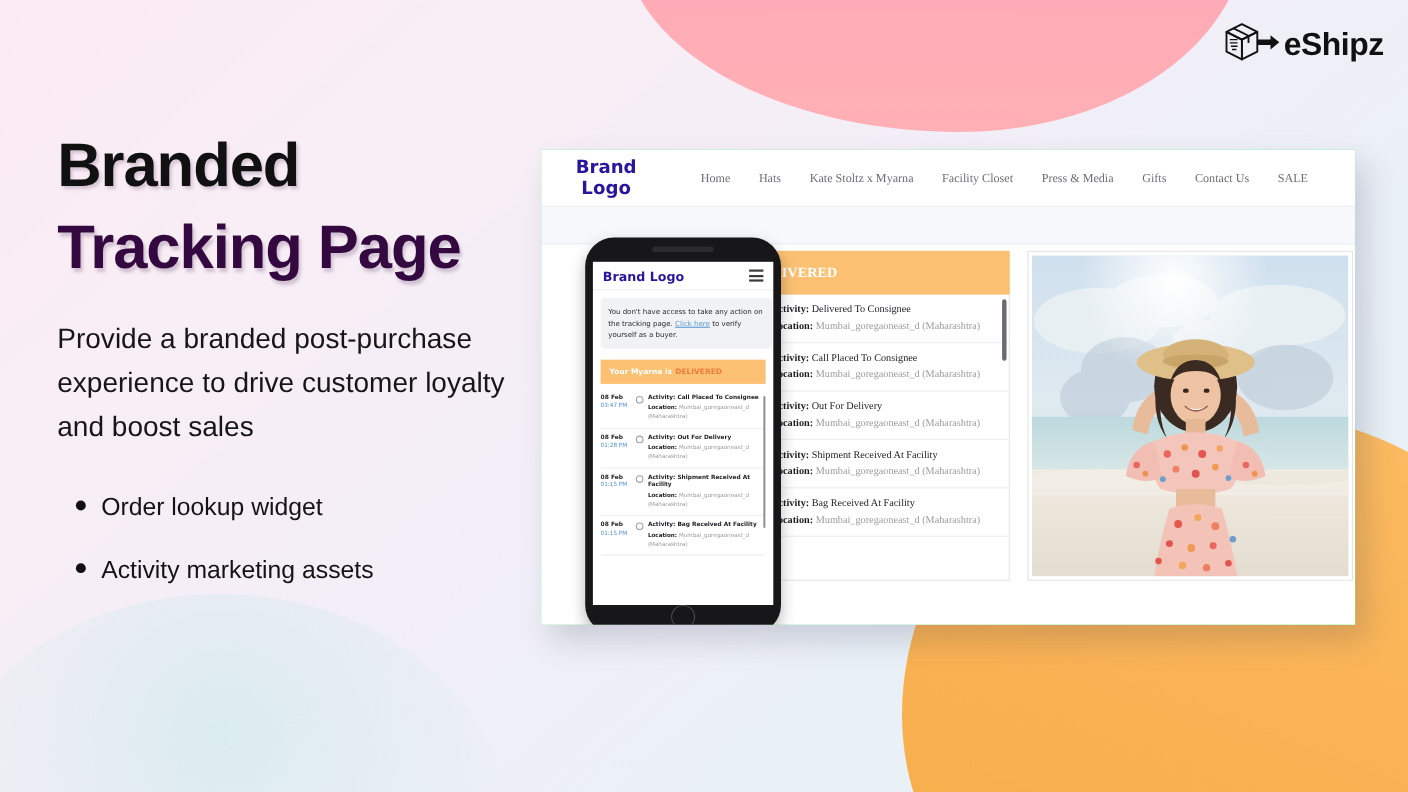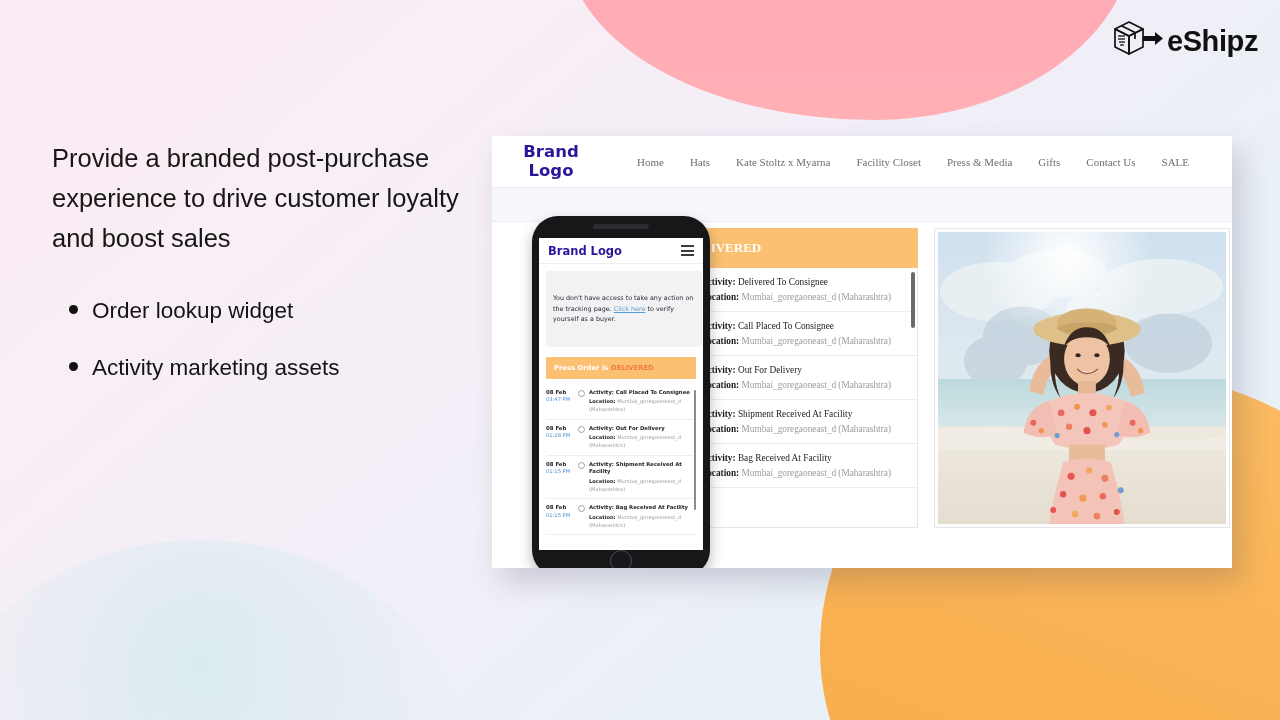--- a/index.html
+++ b/index.html
@@ -165,21 +165,21 @@
   }
   .ph-head{
     height:26px; display:flex; align-items:center; justify-content:space-between;
     padding:0 9px; border-bottom:1px solid #eee;
   }
   .ph-logo{ font-size:11.5px; font-weight:800; color:#2a169c; font-family:"DejaVu Sans", sans-serif; }
   .ph-burger{ display:flex; flex-direction:column; gap:2.4px; }
   .ph-burger i{ display:block; width:13px; height:2px; background:#3b3b41; }
   .ph-notice{
     margin:7px 1px 0 7px; background:#f1f2f4; border-radius:4px;
-    padding:22px 7px; font-size:6.4px; line-height:1.65; color:#2a2a2f;
+    padding:7px 7px; font-size:6.4px; line-height:1.65; color:#2a2a2f;
     font-family:"DejaVu Sans", sans-serif;
   }
   .ph-notice a{ color:#5b9bd5; }
   .ph-banner{
     margin:10px 7px 0 7px; background:#fbc072; height:22px;
     display:flex; align-items:center; padding-left:8px;
     font-size:6.8px; font-weight:700; color:#fff;
     font-family:"DejaVu Sans", sans-serif;
   }
   .ph-banner .delivered{ color:#ef7d3c; margin-left:3px; }
@@ -223,20 +223,24 @@
           <path d="M10 26 h6"></path>
           <path d="M11 29 h4"></path>
       </g>
       <path d="M34 20 h12 v-4 l8 6.5 -8 6.5 v-4 h-12 z" fill="#111"></path>
     </svg>
   </span>
   <span class="logo-text">eShipz</span>
 </div>
 
 <div class="left-col">
+  <h1 class="headline">
+    <span class="hl-1">Branded</span>
+    <span class="hl-2">Tracking Page</span>
+  </h1>
   <p class="sub">Provide a branded post-purchase experience to drive customer loyalty and boost sales</p>
   <ul class="bullets">
     <li>Order lookup widget</li>
     <li>Activity marketing assets</li>
   </ul>
 </div>
 
 <div class="browser">
 
   <div class="site-nav">
@@ -409,21 +413,21 @@
           <span class="ph-burger">
               <i></i>
               <i></i>
               <i></i>
             </span>
         </div>
         <div class="ph-notice">
           <span>You don't have access to take any action on the tracking page. </span><a href="#">Click here</a><span> to verify yourself as a buyer.</span>
         </div>
         <div class="ph-banner">
-          <span>Press Order is</span>
+          <span>Your Myarna is</span>
           <span class="delivered">DELIVERED</span>
         </div>
         <div class="ph-list">
           <div class="ph-row">
             <div class="ph-date">
               <div class="d">08 Feb</div>
               <div class="t">03:47 PM</div>
             </div>
             <span class="ph-dot"></span>
             <div class="ph-body">

